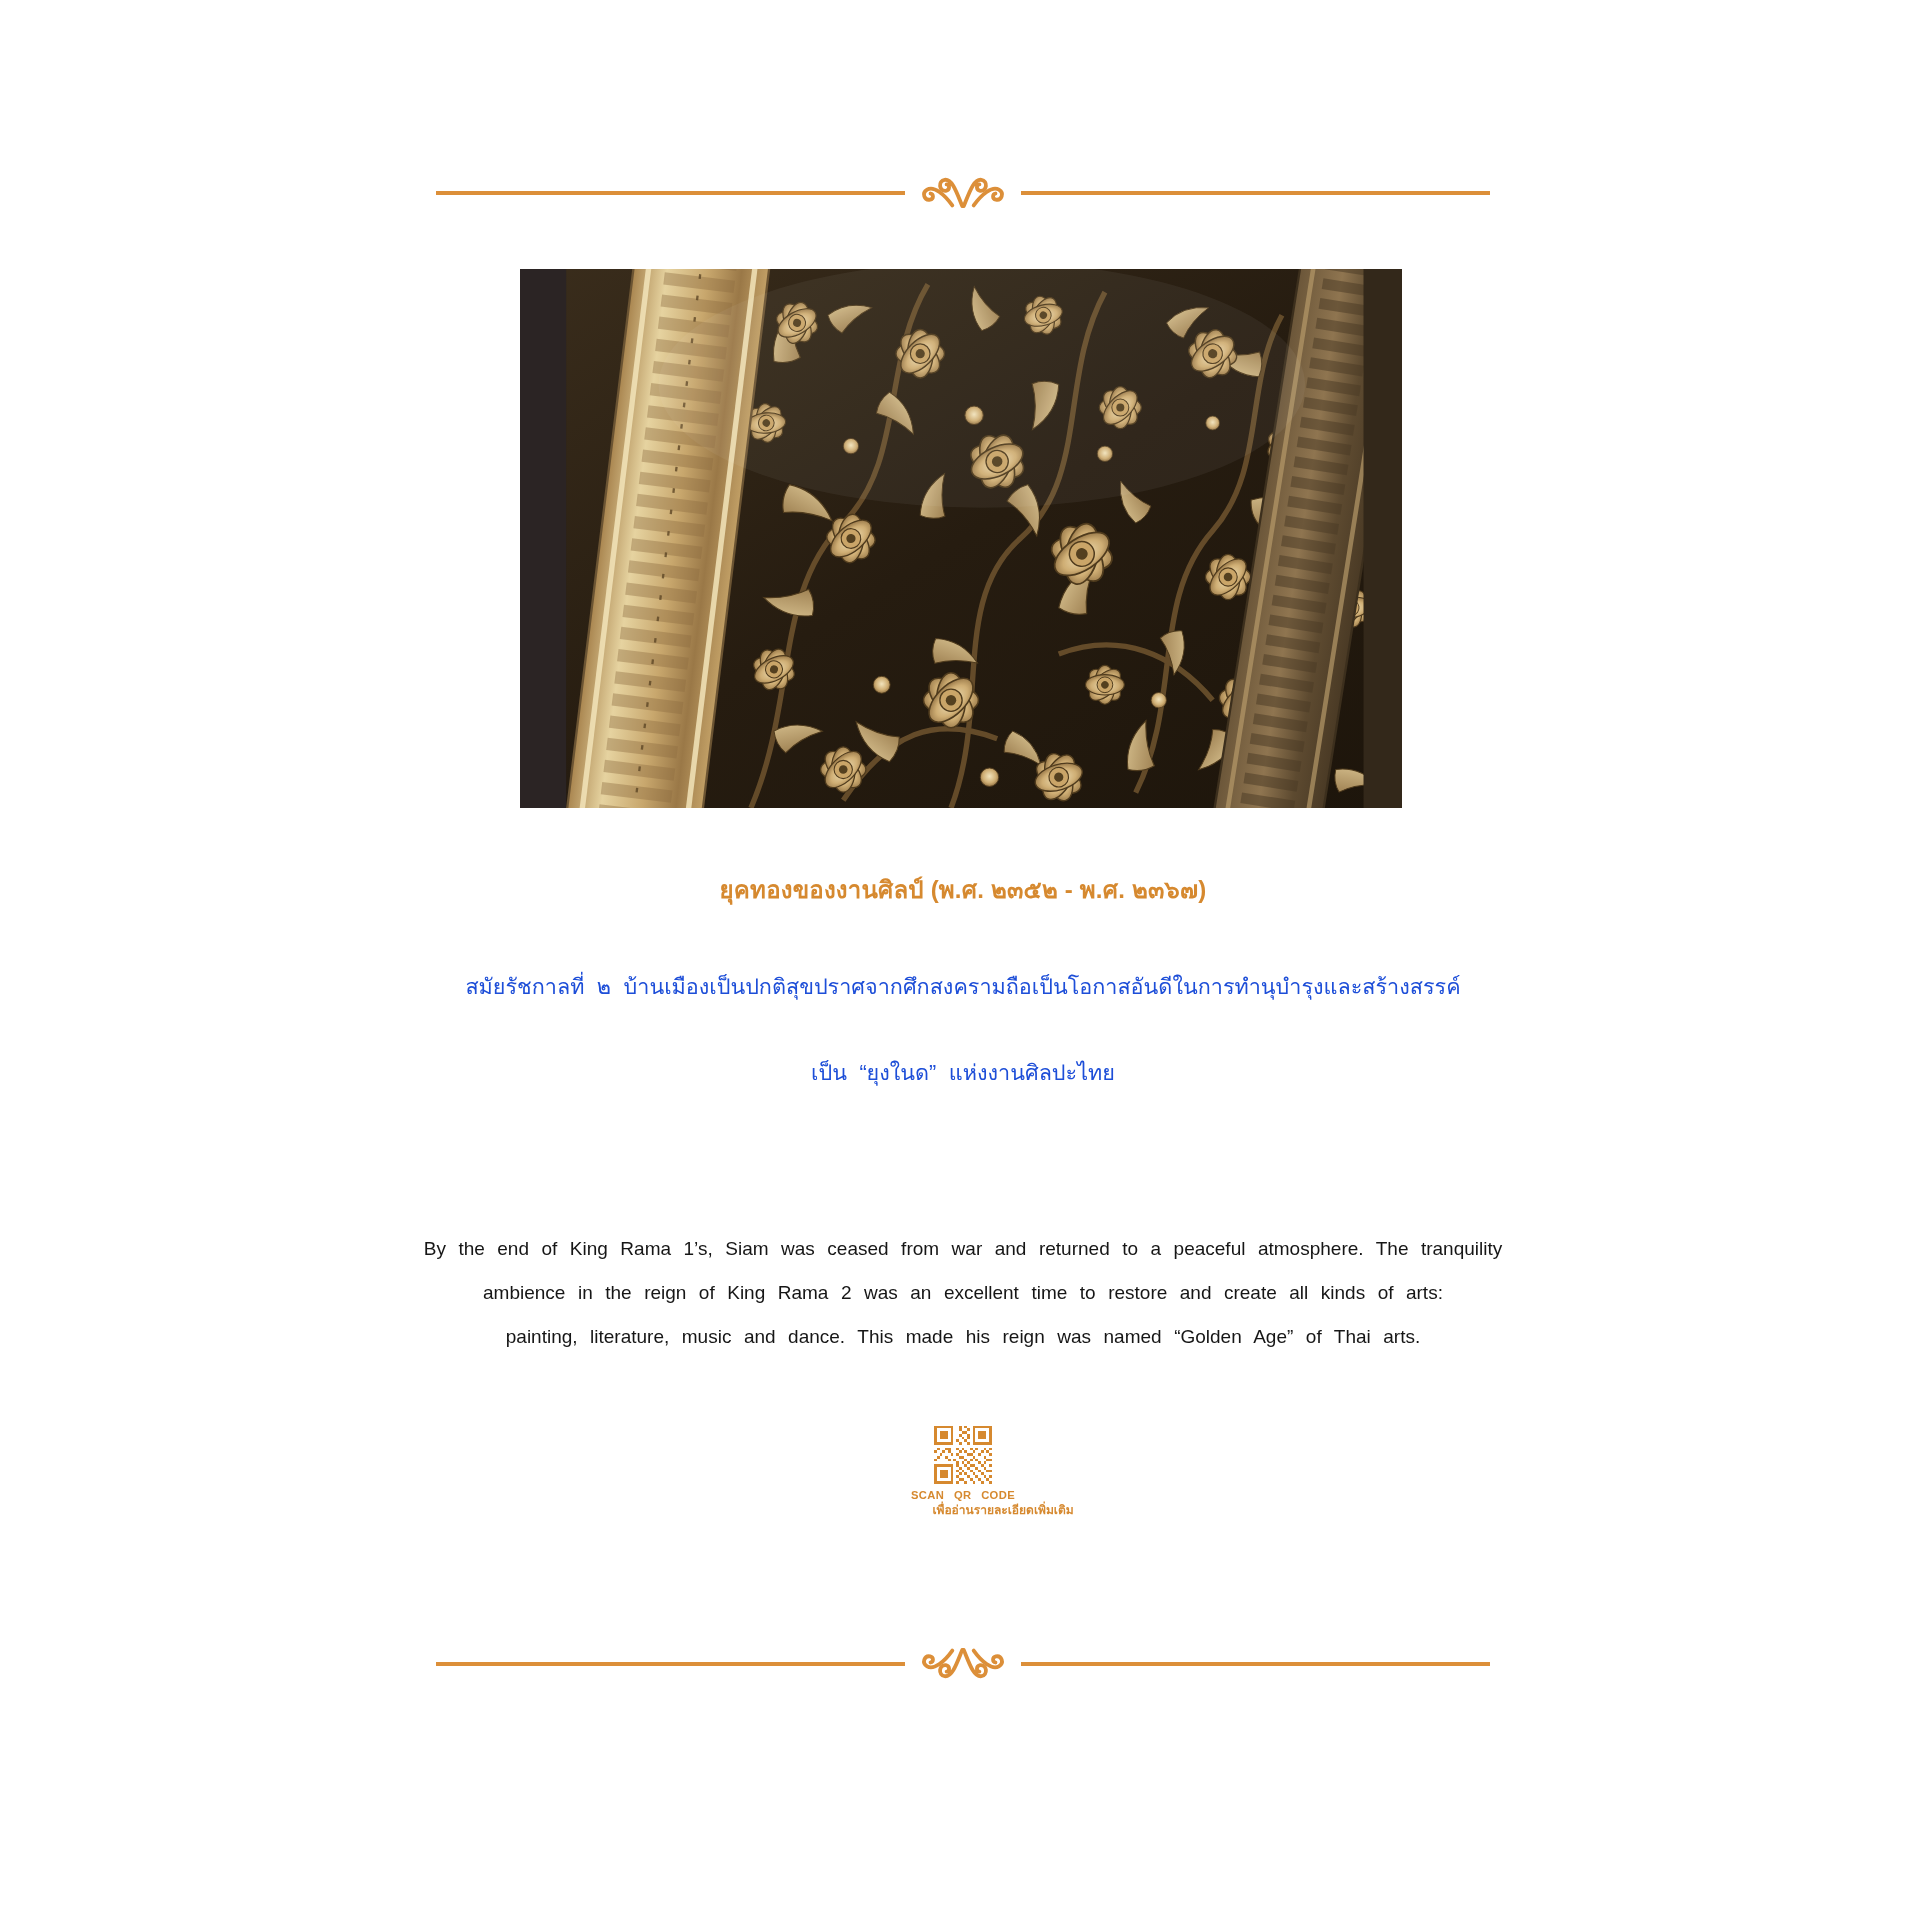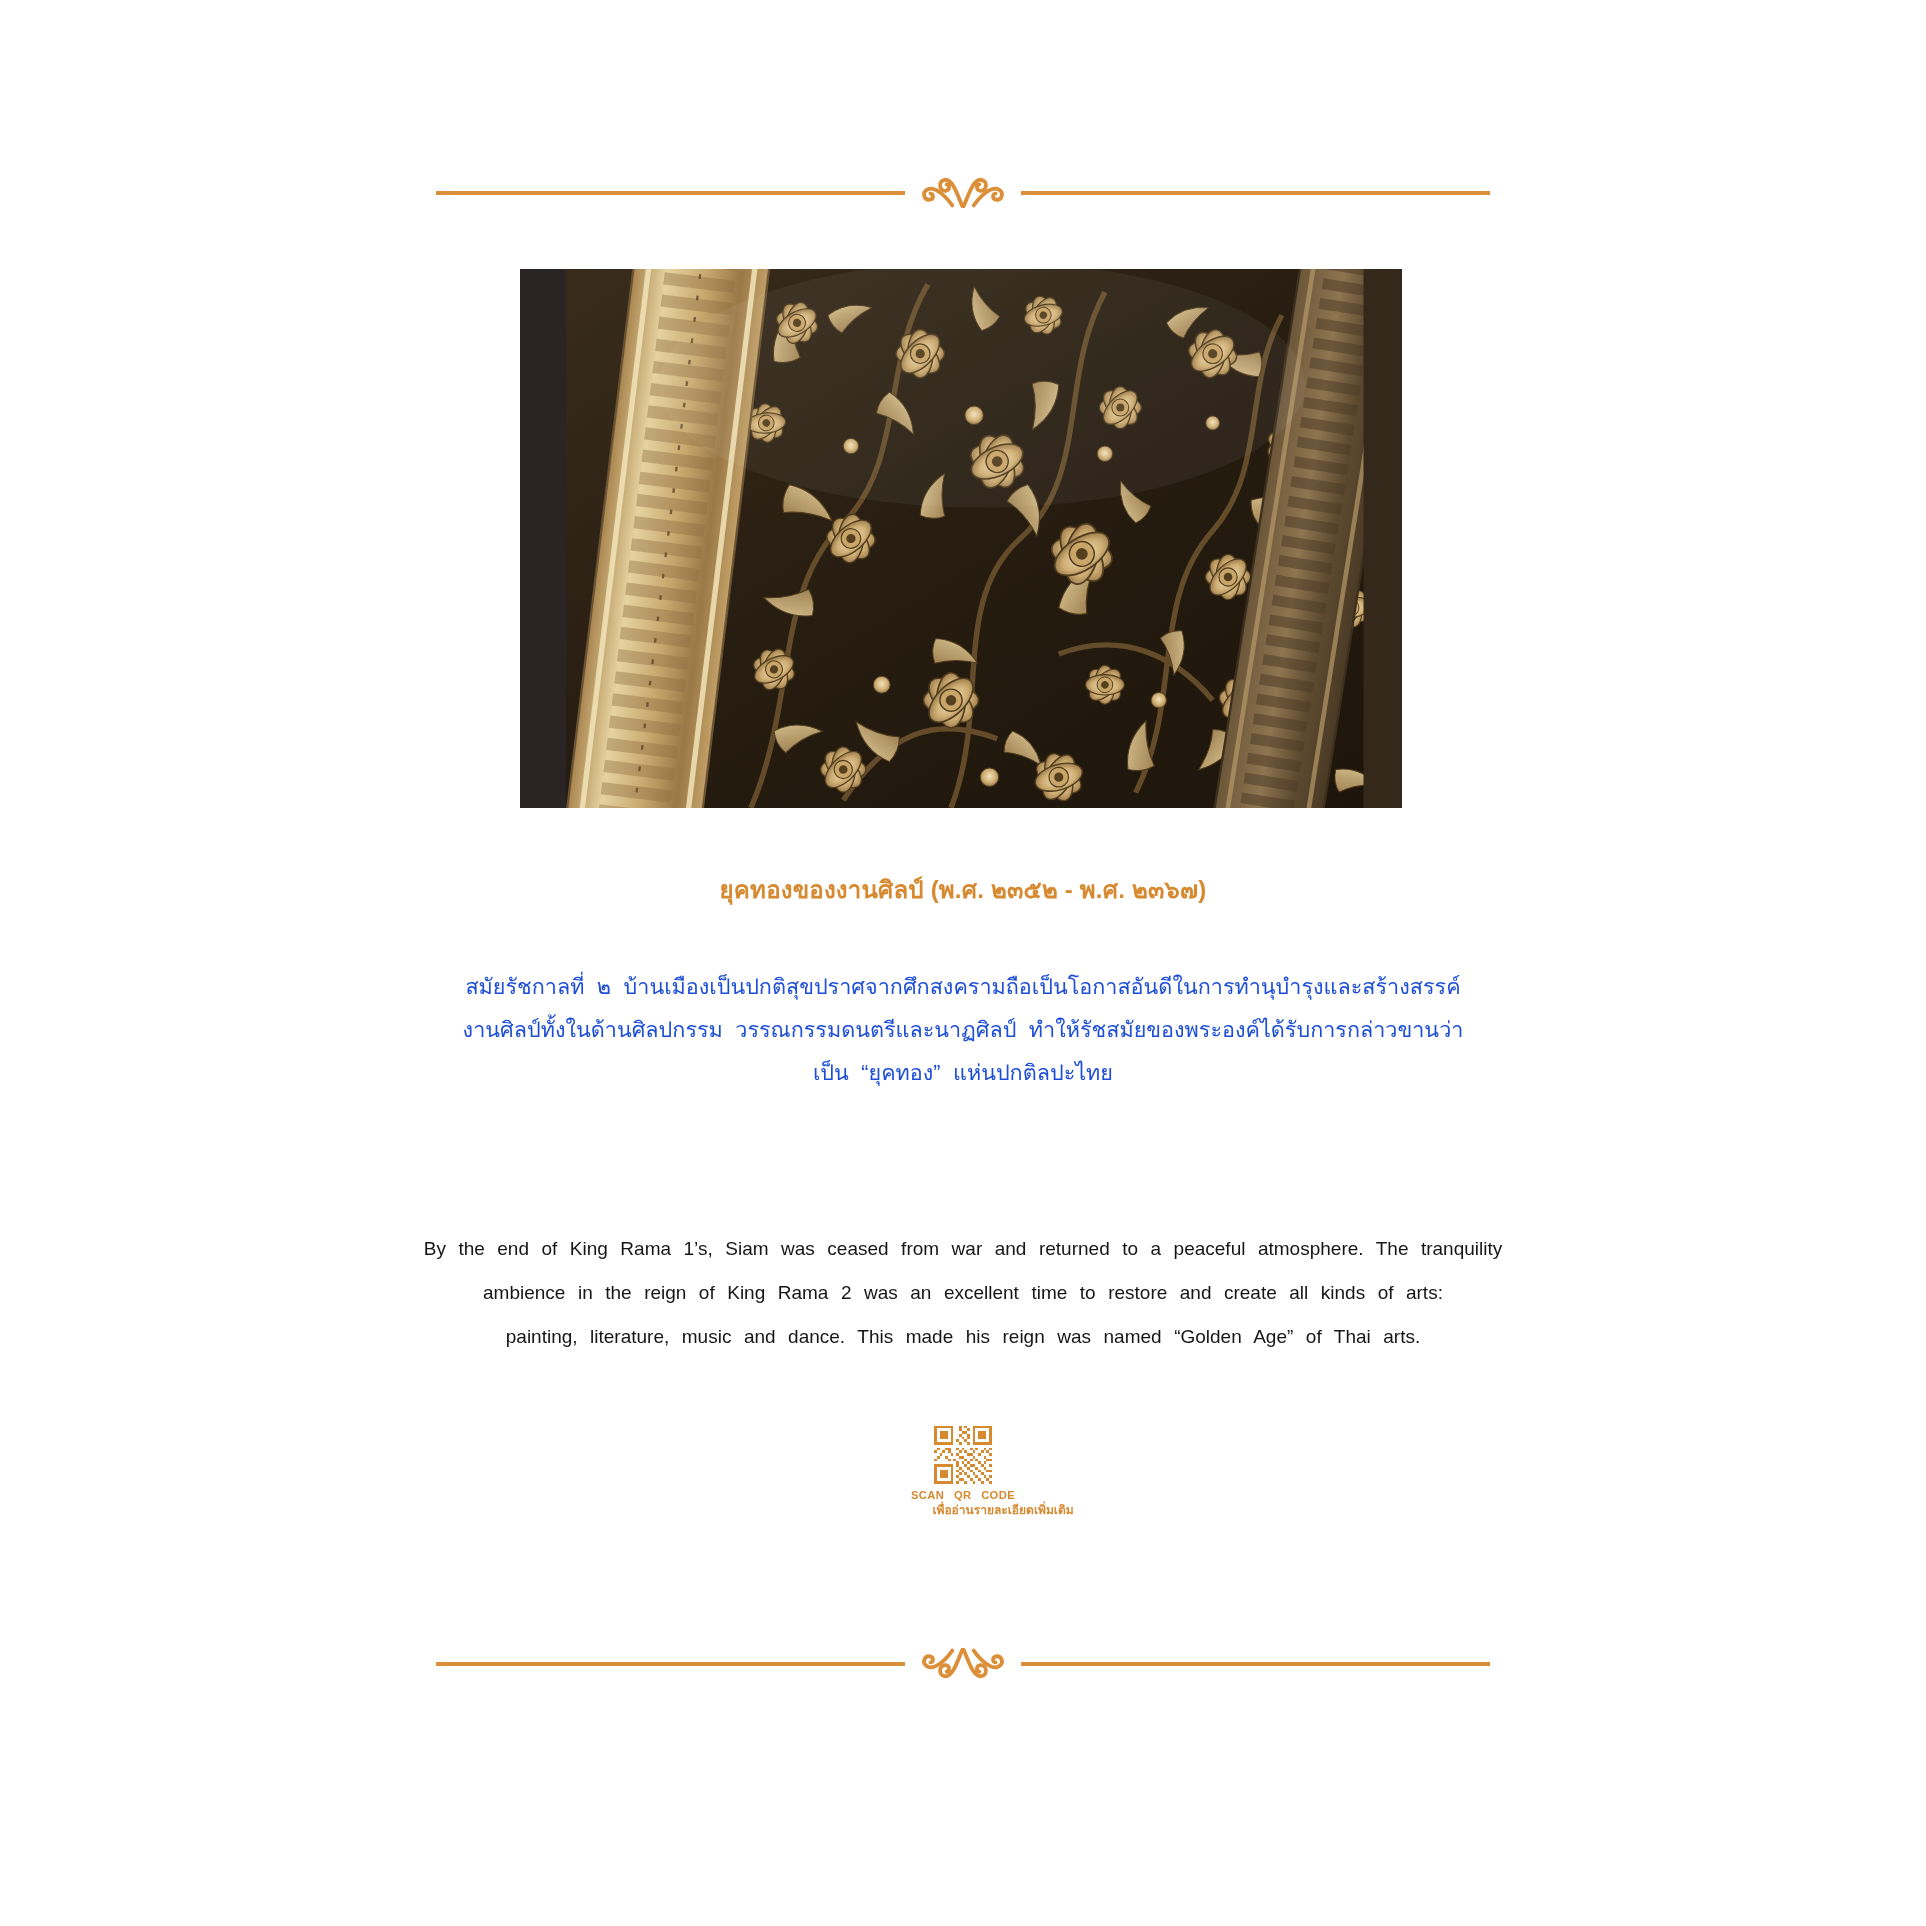--- a/index.html
+++ b/index.html
@@ -262,22 +262,22 @@
       <rect x="1096" y="0" width="50" height="700" fill="#33281a"></rect>
 
       <ellipse cx="600" cy="150" rx="420" ry="160" fill="#ffffff" opacity="0.05"></ellipse>
     </svg>
   </figure>
 
   <h1 class="center-text thai-title">ยุคทองของงานศิลป์ (พ.ศ. ๒๓๕๒ - พ.ศ. ๒๓๖๗)</h1>
 
   <p class="center-text thai-body">
     <span>สมัยรัชกาลที่ ๒ บ้านเมืองเป็นปกติสุขปราศจากศึกสงครามถือเป็นโอกาสอันดีในการทำนุบำรุงและสร้างสรรค์</span><br>
-    <span>งานศิลป์ทั้งในด้านศิลปกรรม วรรณกรรมดนตรีและนาฏศิลป์ ทำให้รัชสมัยของพระองค์ได้รับการกล่าวขานว่า</span><br>
-    <span>เป็น “ยุคทอง” แห่นปกติลปะไทย</span>
+    <br>
+    <span>เป็น “ยุงในด” แห่งงานศิลปะไทย</span>
   </p>
 
 
   <p class="center-text en-body">
     <span>By the end of King Rama 1’s, Siam was ceased from war and returned to a peaceful atmosphere. The tranquility</span><br>
     <span>ambience in the reign of King Rama 2 was an excellent time to restore and create all kinds of arts:</span><br>
     <span>painting, literature, music and dance. This made his reign was named “Golden Age” of Thai arts.</span>
   </p>
 
   <svg class="qr-code" viewBox="0 0 21 21" xmlns="http://www.w3.org/2000/svg" shape-rendering="crispEdges">

